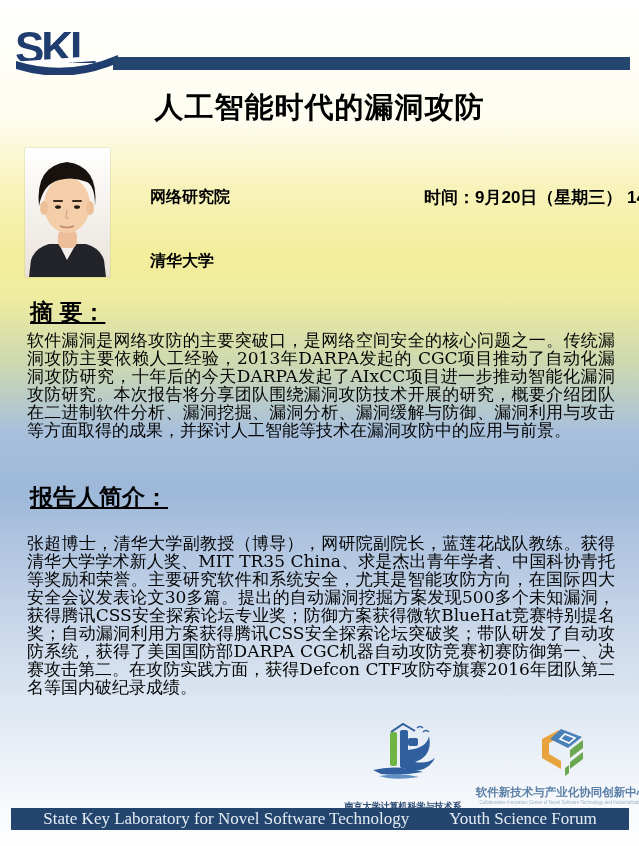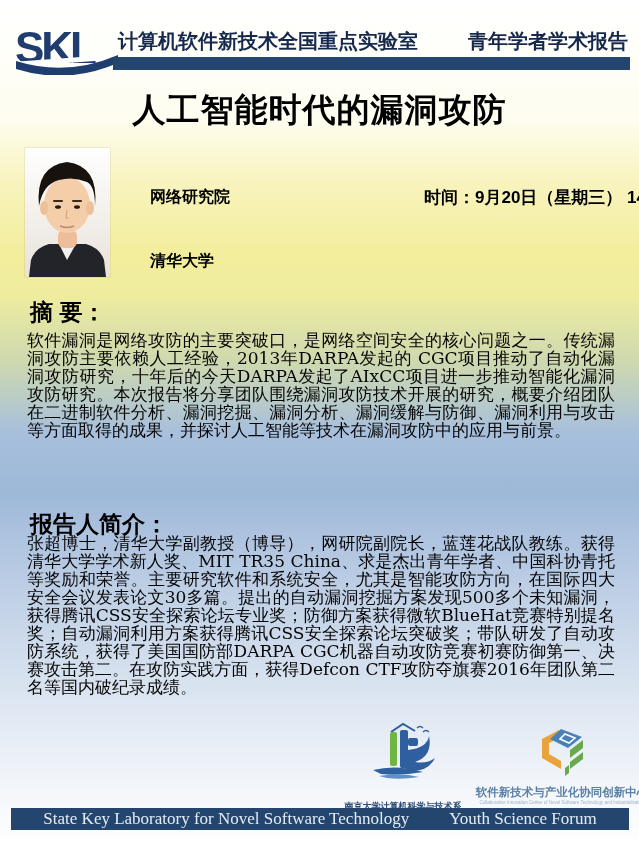--- a/index.html
+++ b/index.html
@@ -14,36 +14,36 @@
   }
   
   .skl-logo { position:absolute; left:15px; top:25px; width:104px; height:50px; }
   .header-bar { position:absolute; left:113px; top:57px; width:517px; height:13px; background:#24466e; }
   .header-text {
     position:absolute; left:118px; top:28px; width:510px; display:flex; justify-content:space-between;
     font-size:20px; font-weight:bold; color:#16294d; white-space:nowrap;
   }
   .title {
     position:absolute; left:0; top:88px; width:100%; text-align:center;
-    font-size:33px; font-weight:bold; color:#000; letter-spacing:1px;
+    font-size:29px; font-weight:bold; color:#000; letter-spacing:1px;
   }
   
   .photo { position:absolute; left:25px; top:148px; width:85px; height:129px; box-shadow:0 0 1px rgba(0,0,0,.35); }
   .name-row { position:absolute; left:150px; top:146px; display:flex; align-items:baseline; color:#000; }
   .speaker-name { font-size:28px; font-weight:bold; font-family:"DejaVu Serif", serif; }
   .speaker-title { font-size:16px; font-weight:bold; margin-left:20px; }
   .speaker-dept { position:absolute; left:150px; top:187px; font-size:16px; font-weight:bold; color:#000; }
   .speaker-univ { position:absolute; left:150px; top:251px; font-size:16px; font-weight:bold; color:#000; }
   .meta-line { position:absolute; font-size:17px; font-weight:bold; color:#000; white-space:nowrap;margin-left:36px; }
   .meta-time { left:388px; top:186px; }
   .meta-loc  { left:388px; top:250px; }
   
-  .sec-heading { position:absolute; left:30px; font-size:23px; font-weight:bold; color:#000; }
+  .sec-heading { position:absolute; left:30px; font-size:23px; font-weight:bold; color:#000;text-decoration:underline; }
   .h-abstract { top:297px; }
-  .h-bio { top:509px; }
+  .h-bio { top:482px; }
   .sec-body {
     position:absolute; left:27px; width:588px; font-size:17px; line-height:18px;
     color:#050505; text-align:justify; font-family:"DejaVu Serif", serif;
   }
   .p-abstract { top:331px; }
   .p-bio { top:534px; }
   
   .logos { position:absolute; left:338px; top:722px; display:flex; align-items:flex-start; }
   .logo-block { text-align:center; }
   .logo-nju { width:130px; }
@@ -65,24 +65,20 @@
 <div id="page">
 
   <div class="skl-logo">
     <svg width="104" height="50" viewBox="0 0 104 50">
       <text x="0" y="38" font-family="Liberation Sans, sans-serif" font-size="44" font-weight="900" letter-spacing="-3" fill="#203d6f">SKL</text>
       <rect x="-8" y="33" width="120" height="5" fill="#ffffff" transform="rotate(-4 52 35)"></rect>
       <path d="M1 36 Q 52 52 103 30 L 103 38 Q 52 60 1 44 Z" fill="#203d6f"></path>
     </svg>
   </div>
   <div class="header-bar"></div>
-  <div class="header-text">
-    <span>计算机软件新技术全国重点实验室</span>
-    <span>青年学者学术报告</span>
-  </div>
 
   <div class="title">人工智能时代的漏洞攻防</div>
 
   <div class="photo">
     <svg width="85" height="129" viewBox="0 0 85 129">
       <rect x="0" y="0" width="85" height="129" fill="#f7f4f1"></rect>
       <rect x="0" y="0" width="85" height="129" fill="url(#pbg)"></rect>
       <defs>
         <linearGradient id="pbg" x1="0" y1="0" x2="0" y2="1">
           <stop offset="0" stop-color="#ffffff"></stop>

